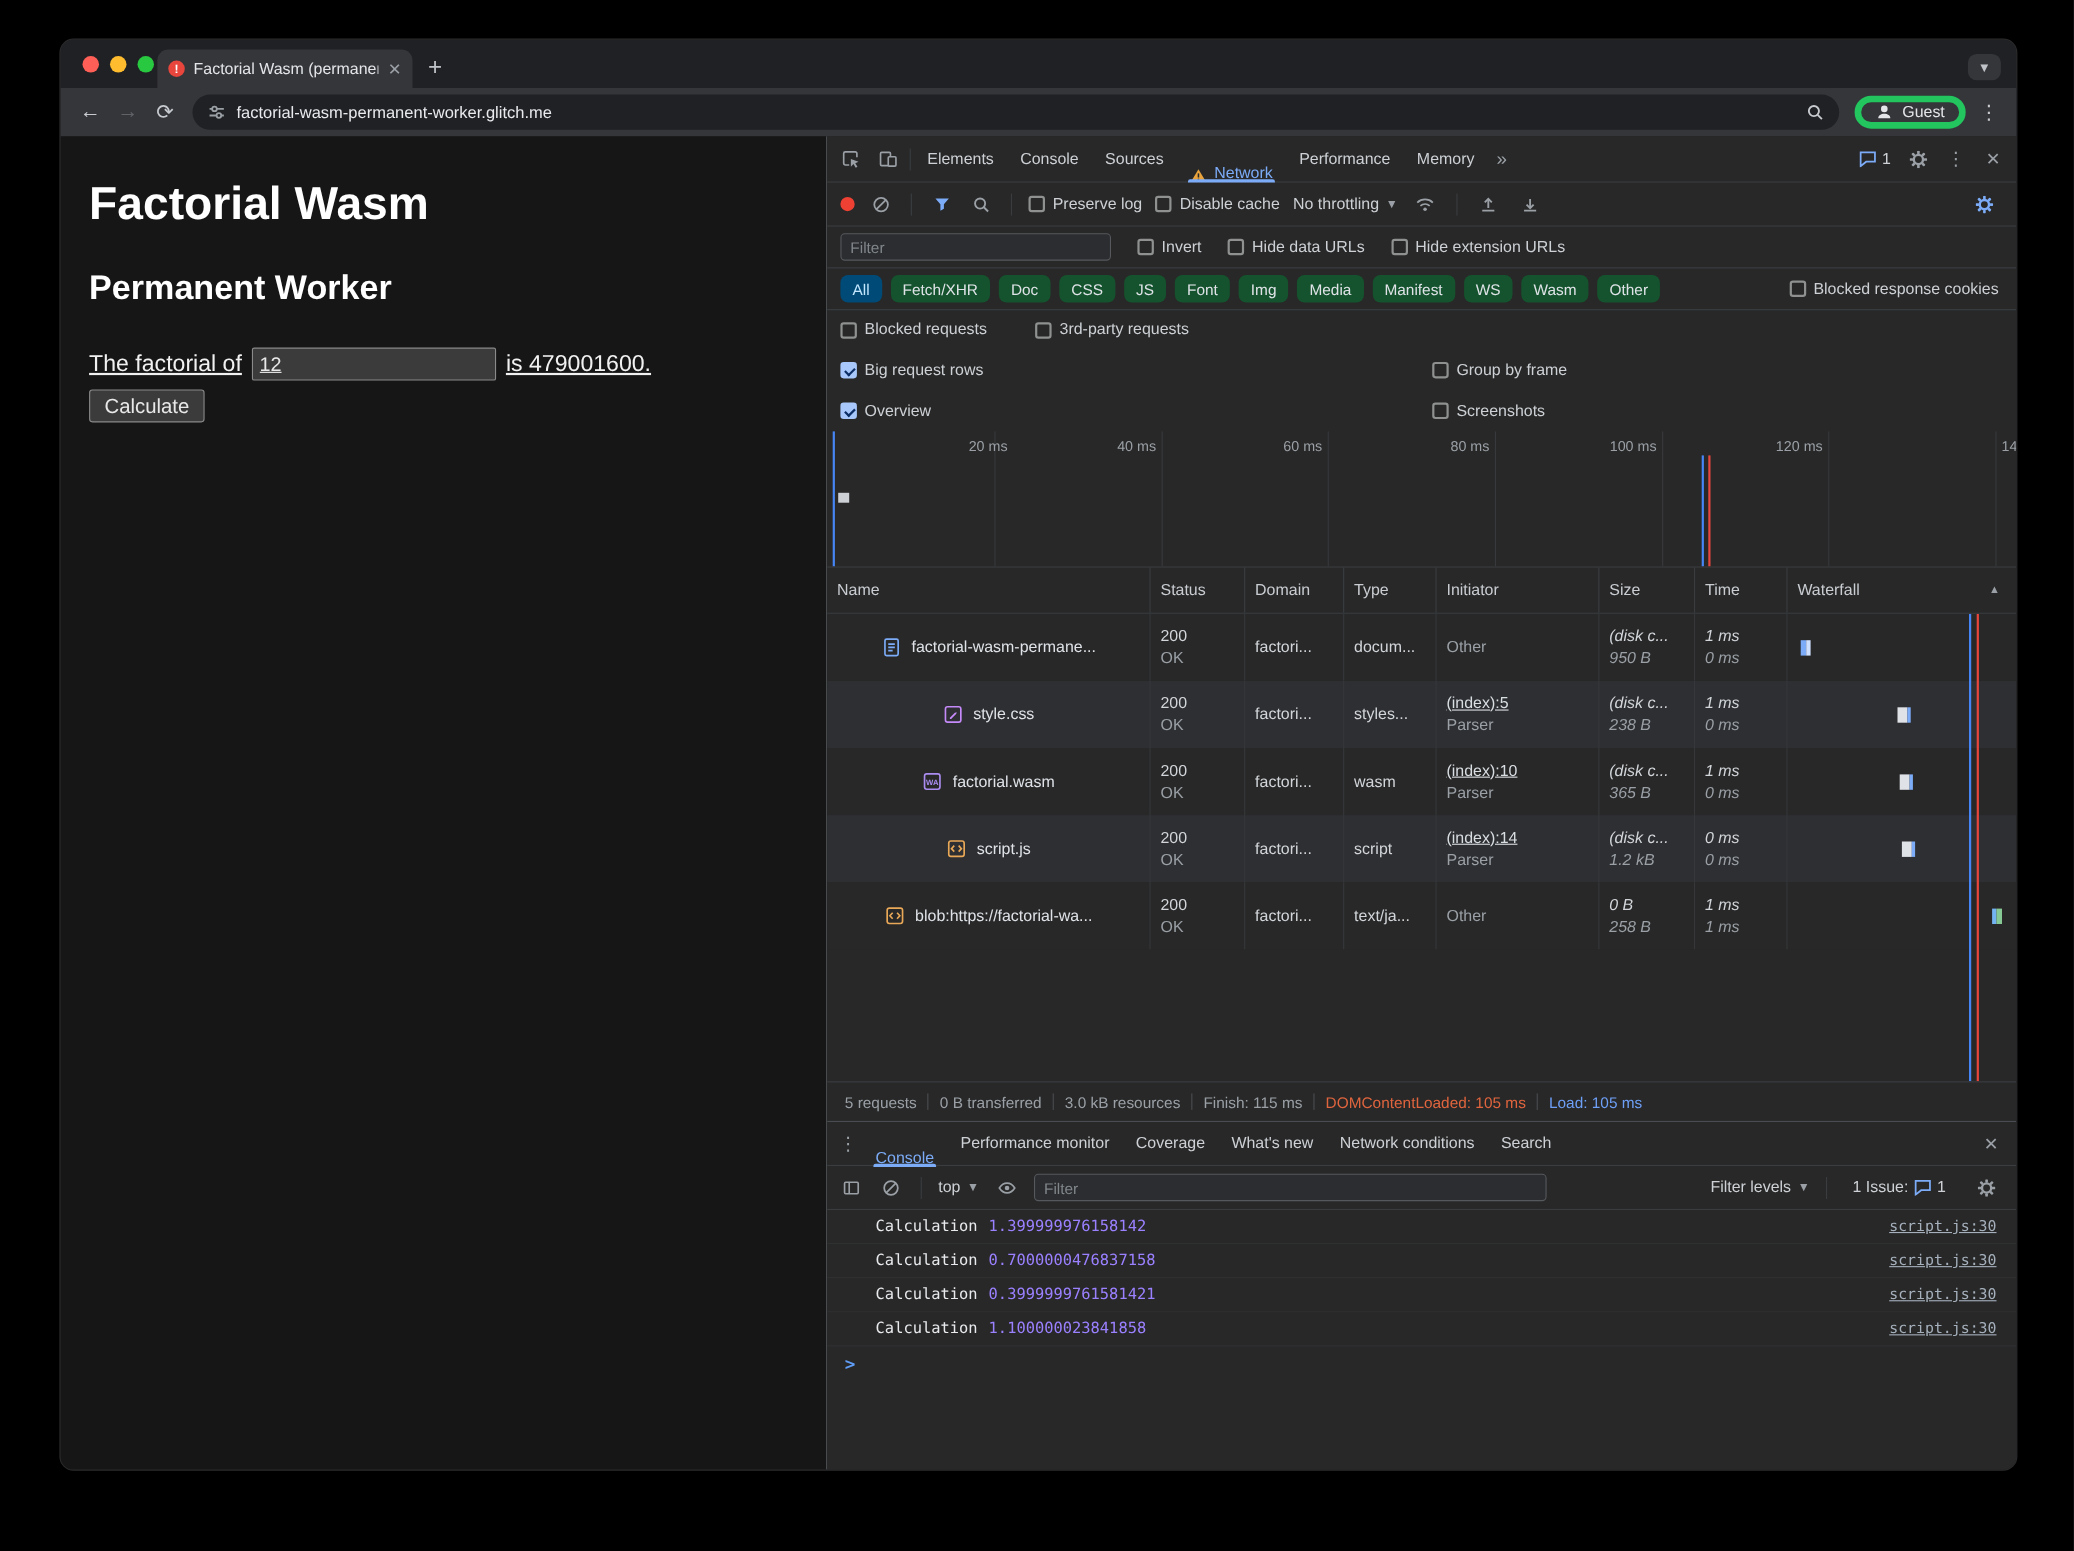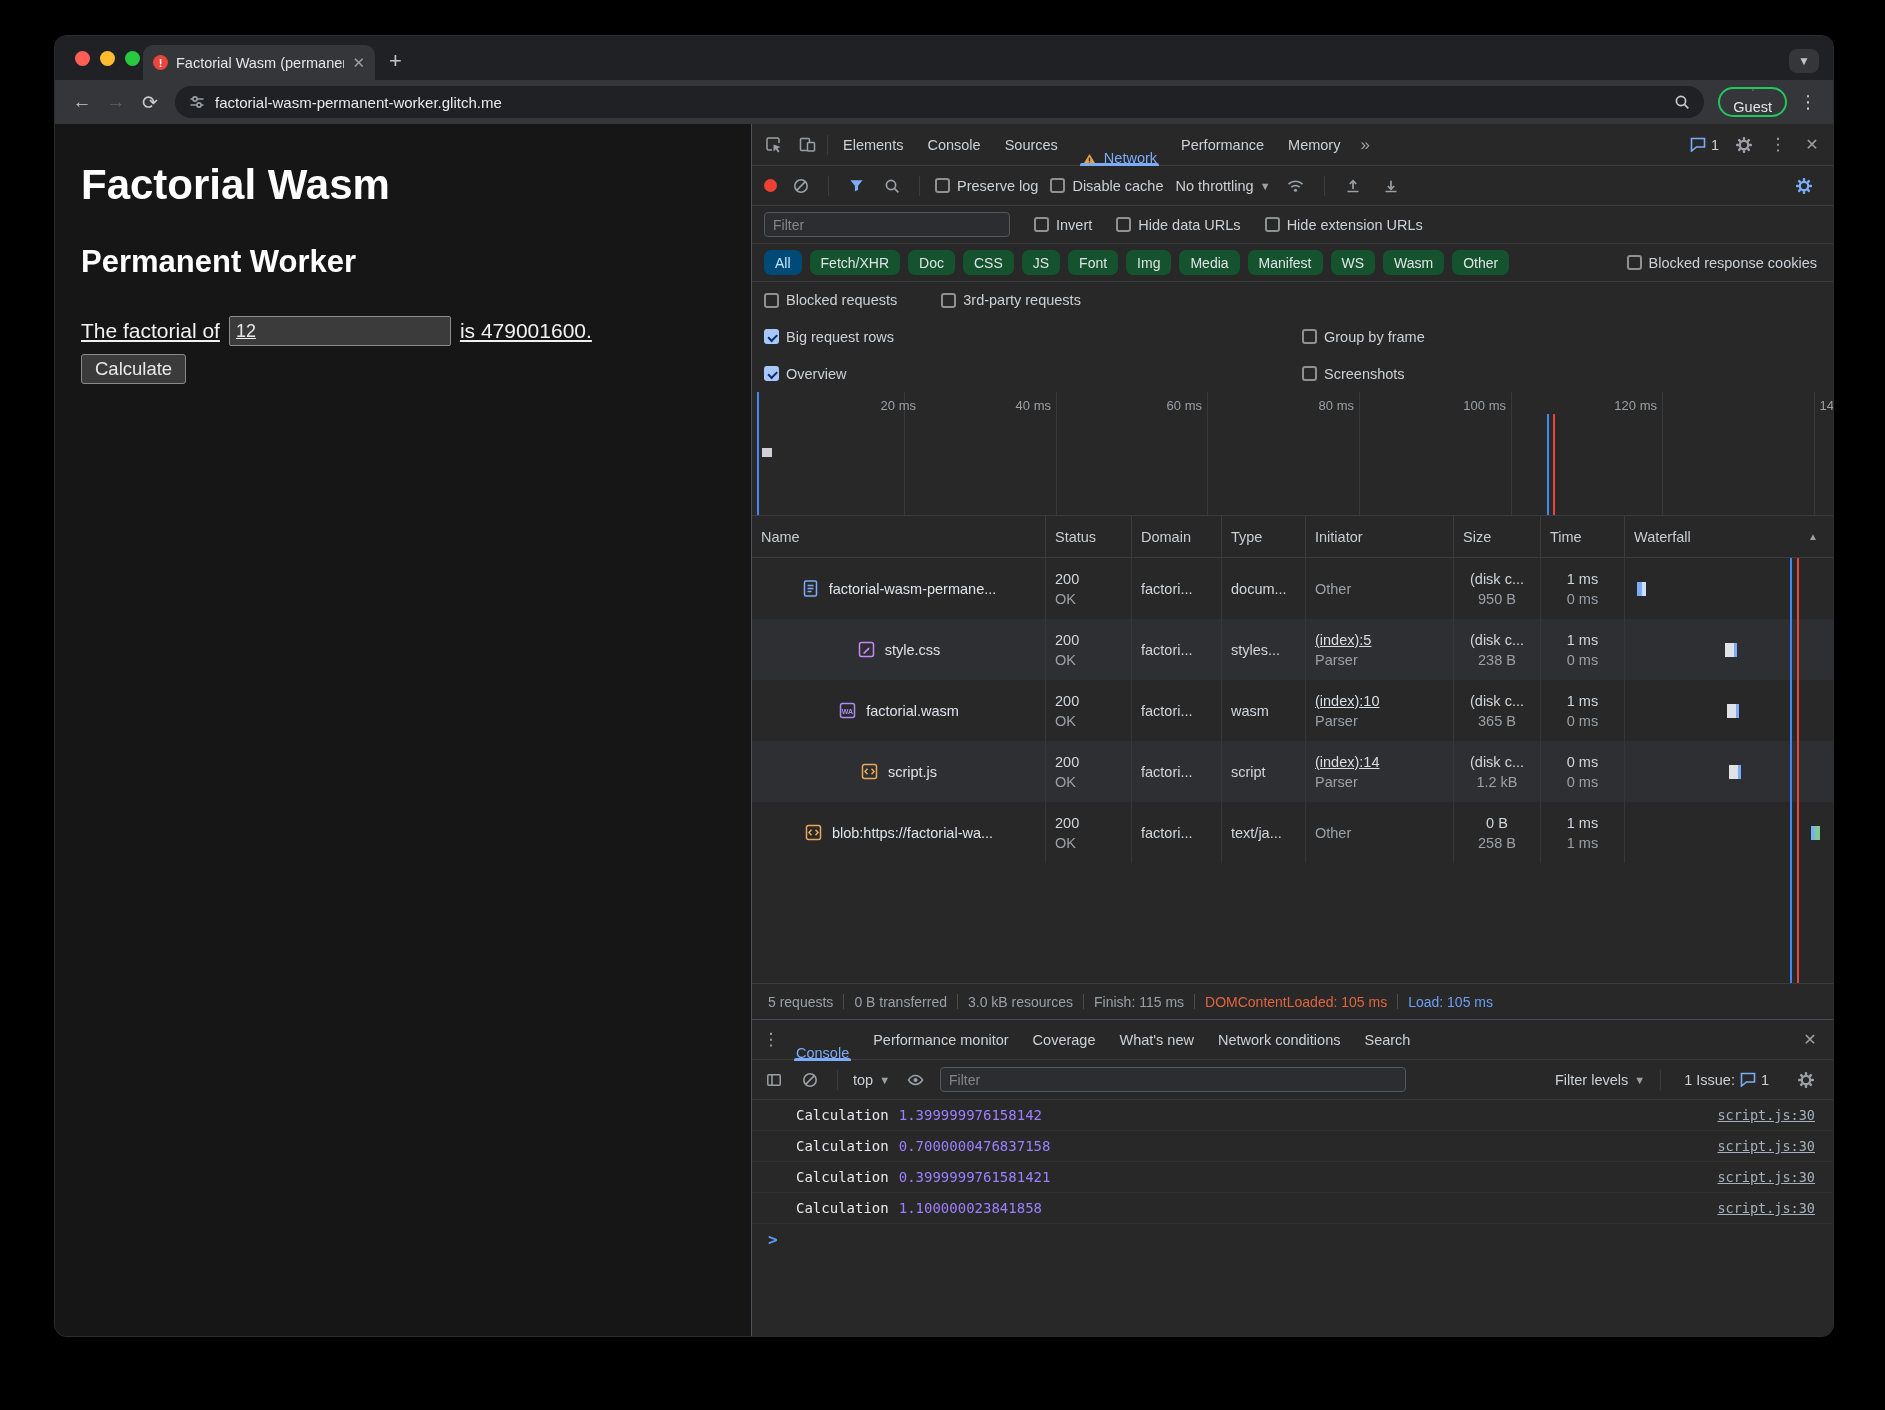--- a/index.html
+++ b/index.html
@@ -26,22 +26,22 @@
                    background:#35363a; color:#c0c4c8; display:flex; align-items:center; justify-content:center; font-size:12px; }
 
   
   .toolbar { height:44px; background:#35363a; display:flex; align-items:center; padding:0 10px; flex-shrink:0; }
   .nav-btn { width:34px; height:34px; display:flex; align-items:center; justify-content:center; color:#c7cbd0; font-size:19px; }
   .nav-btn.disabled { color:#5f6368; }
   .urlbar { flex:1; height:32px; margin:0 8px; background:#202124; border-radius:16px; display:flex; align-items:center;
             gap:10px; padding:0 14px; color:#9aa0a6; min-width:0; }
   .url-text { color:#e8eaed; font-size:15px; white-space:nowrap; overflow:hidden; }
   .zoom-icon { margin-left:auto; color:#c7cbd0; display:flex; }
-  .guest-chip { height:30px; border-radius:15px; border:2px solid #22c55e; display:flex; align-items:center; gap:8px;
-                padding:0 13px; color:#e3e5e8; font-size:14.5px; margin:0 6px;flex-direction:column; }
+  .guest-chip { height:30px; border-radius:15px; border:6px solid #22c55e; display:flex; align-items:center; gap:8px;
+                padding:0 13px; color:#e3e5e8; font-size:14.5px; margin:0 6px; }
   .menu-btn { width:30px; text-align:center; color:#c7cbd0; font-size:18px; }
 
   
   .content { flex:1; display:flex; min-height:0; }
   .vdiv { width:1px; background:#4e5155; flex-shrink:0; }
 
   
   .page { width:696px; flex-shrink:0; background:#161616; color:#fff; padding:38px 20px 0 26px; overflow:hidden; }
   .page h1 { font-size:42px; font-weight:bold; line-height:1.1; }
   .page h2 { font-size:31px; font-weight:bold; margin-top:36px; }
@@ -110,21 +110,21 @@
 
   .tbody { flex:1; position:relative; min-height:0; overflow:hidden; }
   .tr { height:61px; display:flex; }
   .tr:nth-child(odd) { background:#282828; }
   .tr:nth-child(even) { background:#2e2f32; }
   .td { padding:0 9px; border-right:1px solid #35373a; display:flex; flex-direction:column; justify-content:center;
         overflow:hidden; white-space:nowrap; flex-shrink:0; }
   .td.last { border-right:none; flex:1; position:relative; }
   .l1 { color:#d2d6da; line-height:20px; }
   .l2 { color:#9aa0a6; line-height:20px; }
-  .td.right { align-items:center; }
+  .td.right { align-items:flex-start;font-style:italic; }
   .name-td { flex-direction:row; align-items:center; gap:9px; color:#dfe3e8; }
   .req-icon { display:flex; flex-shrink:0; }
   .init-link { color:#d9dee3; text-decoration:underline; line-height:20px; }
   .wf-bar { position:absolute; top:50%; transform:translateY(-50%); height:14px; display:flex; }
   .marker { position:absolute; top:0; bottom:0; width:1.5px; }
   .marker.blue { background:#4585f5; left:1038px; }
   .marker.red { background:#e8463c; left:1045px; }
 
   .net-summary { height:36px; border-top:1px solid #3a3d40; display:flex; align-items:center; padding:0 16px;
                  gap:10px; color:#9aa0a6; font-size:14px; flex-shrink:0; }

